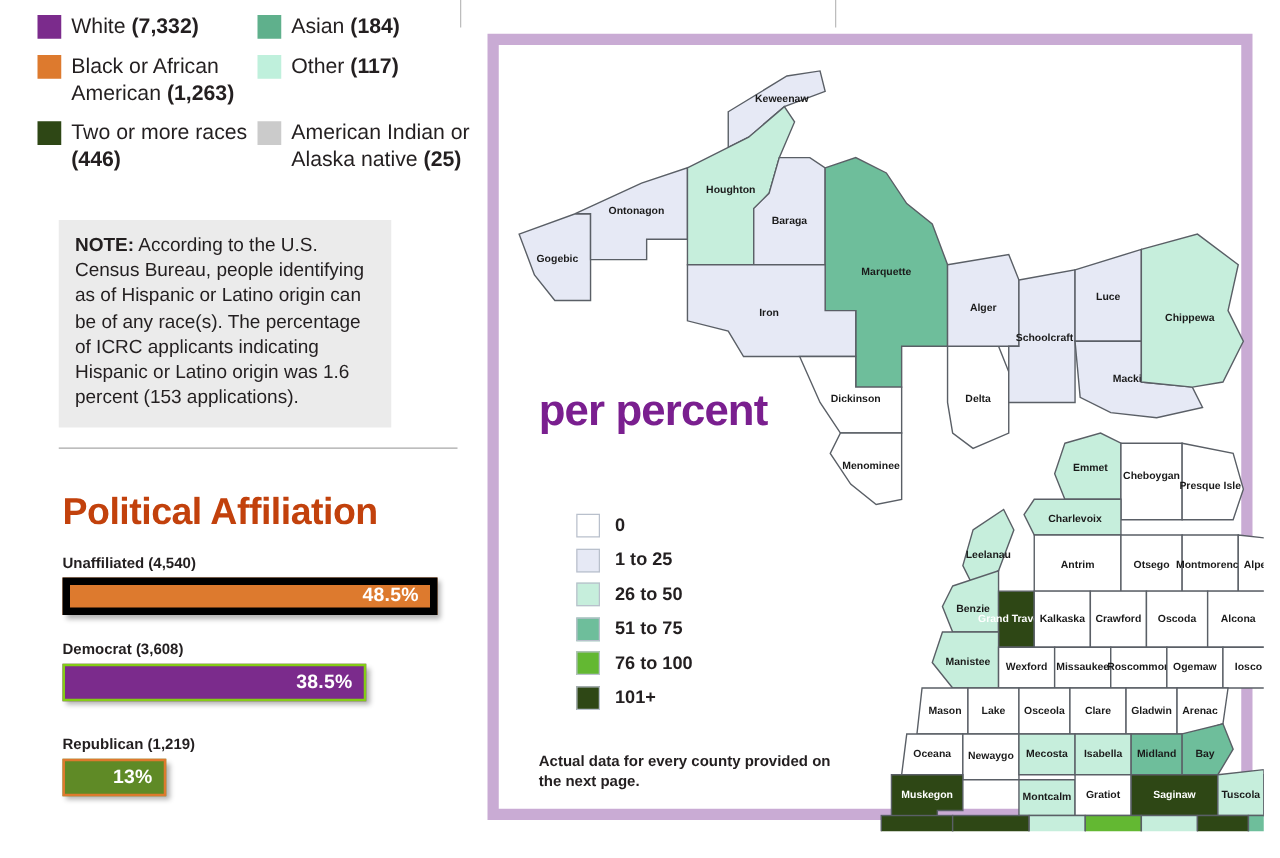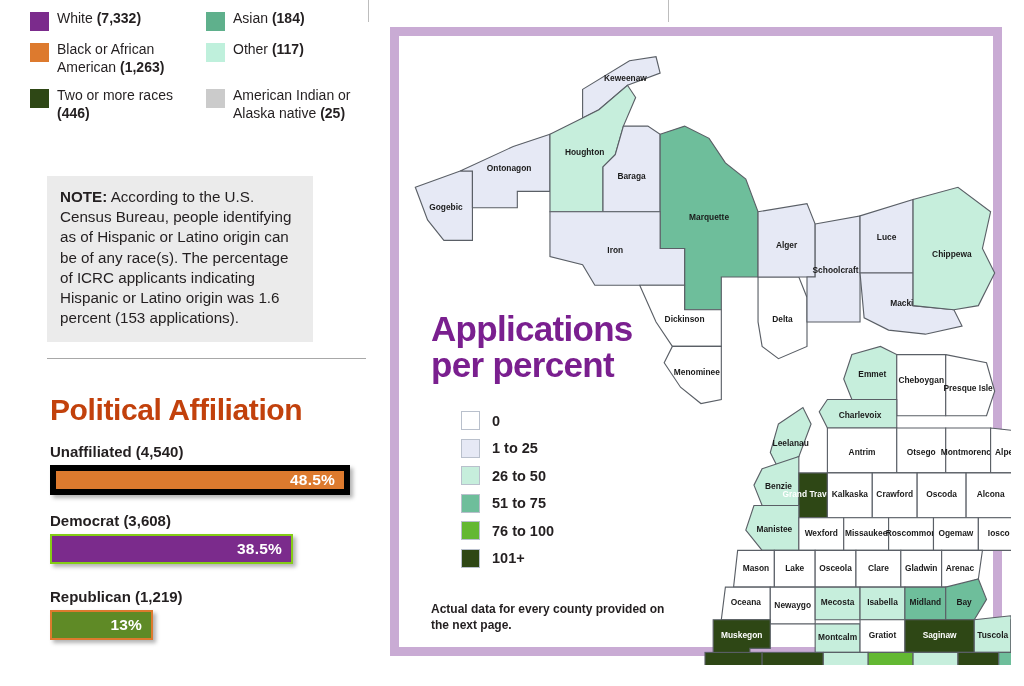--- a/index.html
+++ b/index.html
@@ -23,21 +23,21 @@
 
   
   #race-legend {
     position:absolute; left:30px; top:10px; width:350px;
     display:grid; grid-template-columns:176px 174px; column-gap:0; row-gap:0;
     align-content:start;
   }
   .legend-item { display:flex; align-items:flex-start; margin-bottom:10px; }
   .swatch { width:19px; height:19px; flex:0 0 19px; margin-right:8px; margin-top:2px; }
   .legend-text {
-    font-size:14px; line-height:1.28; color:#231f20;
+    font-size:17px; line-height:1.28; color:#231f20;
     font-family:"Liberation Sans", sans-serif;
   }
   .legend-text b { font-weight:bold; }
 
   
   #note-box {
     position:absolute; left:47px; top:176px; width:266px;
     background:#ebebeb; padding:11px 13px 13px 13px;
     font-size:15.2px; line-height:1.33; color:#231f20;
   }
@@ -51,21 +51,21 @@
 
   
   #pol-title {
     position:absolute; left:50px; top:393px;
     font-size:30px; font-weight:bold; letter-spacing:-0.4px;
     color:#c2410c;
     font-family:"Liberation Sans", sans-serif;
   }
   .bar-block { position:absolute; left:50px; }
   .bar-label {
-    font-size:15px; font-weight:bold; color:#231f20; margin-bottom:5px;
+    font-size:12px; font-weight:bold; color:#231f20; margin-bottom:5px;
     white-space:nowrap;
   }
   .bar-track { position:relative; height:30px; }
   .bar-fill {
     height:30px; position:relative;
     box-shadow:3px 3px 4px rgba(0,0,0,0.30);
     display:flex; align-items:center; justify-content:flex-end;
   }
   .bar-pct {
     color:#ffffff; font-weight:bold; font-size:15.5px;
@@ -187,21 +187,21 @@
         <span class="bar-pct">38.5%</span>
       </div>
     </div>
   </div>
 
   <div class="bar-block" style="top:588px; width:320px;">
     <div class="bar-label">
       <span>Republican</span> <span>(1,219)</span>
     </div>
     <div class="bar-track">
-      <div class="bar-fill" style="width:103px; background:#5F8A26; border:2px solid #DD7A2E;">
+      <div class="bar-fill" style="width:83px; background:#5F8A26; border:2px solid #DD7A2E;">
         <span class="bar-pct">13%</span>
       </div>
     </div>
   </div>
 
 </div>
 
 <div id="map-panel">
  <div id="map-inner">
 
@@ -428,21 +428,20 @@
           <rect x="300" y="286" width="18" height="16" fill="#E6E9F5" class="cty"></rect>
           <text x="309" y="295.6" class="cty-label">Huron</text>
           <rect x="310" y="302" width="14" height="16" fill="#E6E9F5" class="cty"></rect>
           <text x="317" y="311.6" class="cty-label">Sanilac</text>
           <rect x="312" y="318" width="12" height="16" fill="#63B832" class="cty"></rect>
           <text x="318" y="327.6" class="cty-label" fill="#ffffff">St. Clair</text>
         </g>
       </svg>
 
   <div id="map-title">
-    <div>Applications</div>
     <div>per percent</div>
   </div>
 
   <div id="map-legend">
     <div class="ml-row">
       <span class="ml-sw" style="background:#FFFFFF"></span>
       <span class="ml-lbl">0</span>
     </div>
     <div class="ml-row">
       <span class="ml-sw" style="background:#E6E9F5"></span>

